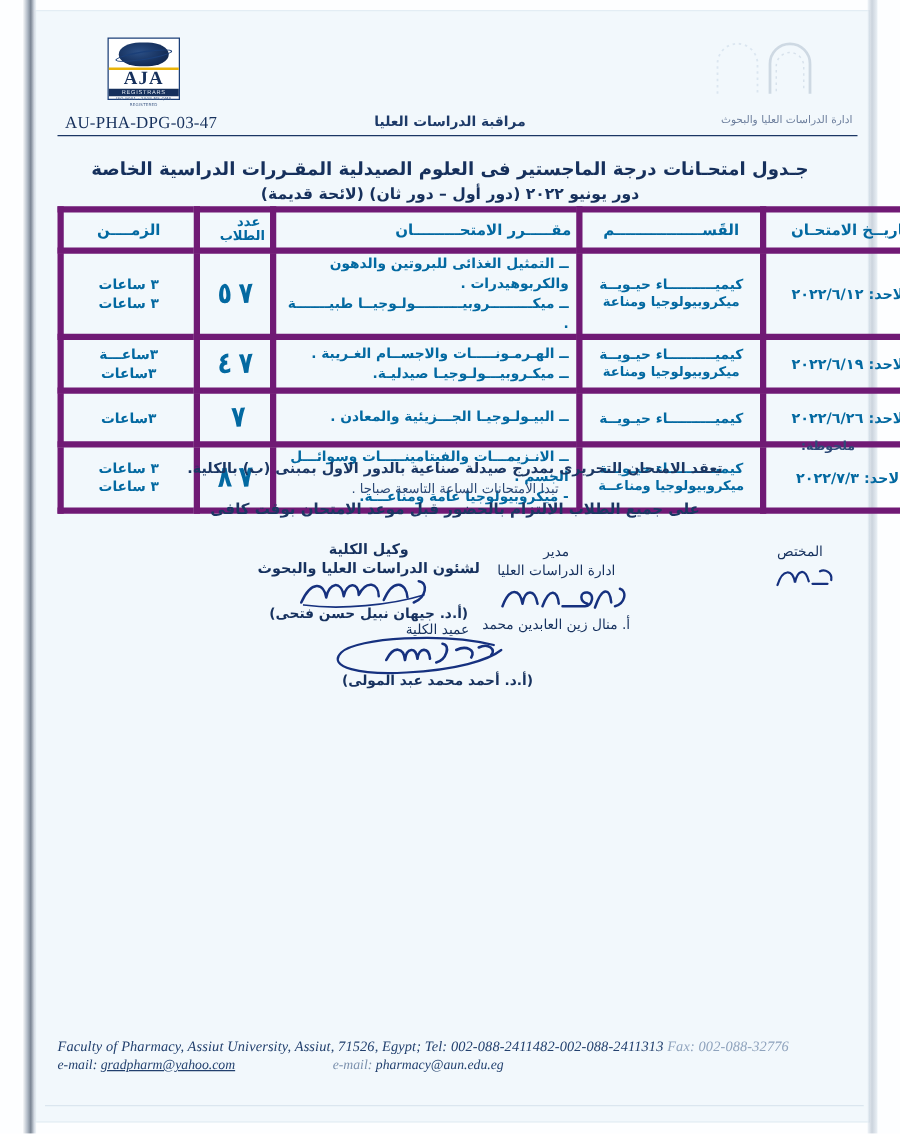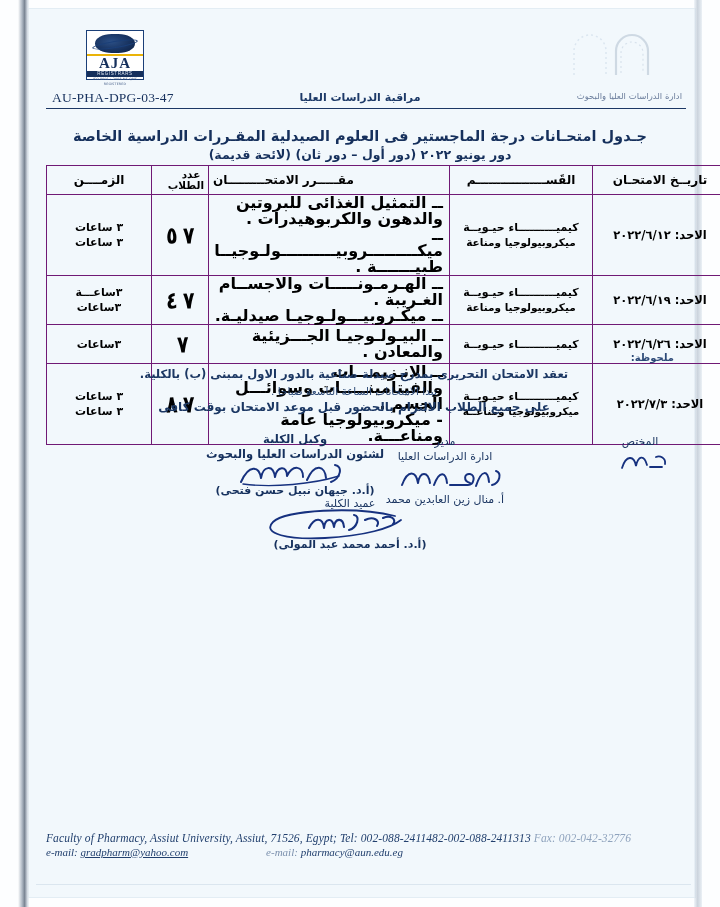--- a/index.html
+++ b/index.html
@@ -171,54 +171,54 @@
   .tbl {
     position: absolute;
     left: 46px;
     top: 165px;
     width: 640px;
     border-collapse: collapse;
     table-layout: fixed;
     direction: rtl;
   }
   .tbl th, .tbl td {
-    border: 1px solid #701a75;
+    border: 5px solid #701a75;
     padding: 0;
     vertical-align: middle;
-    color: #000000;
+    color: #0369a1;
   }
   .tbl th {
     font-size: 12px;
     font-weight: 700;
     height: 26px;
     padding: 1px 4px;
   }
   .th-sub { font-size: 10.5px; line-height: 11px; margin-left: 22px; }
   .c-date { width: 126px; text-align: center; }
   .c-dept { width: 134px; text-align: center; }
-  .c-course { width: 232px; text-align: left; }
+  .c-course { width: 232px; text-align: right; }
   .c-num { width: 48px; text-align: center; }
   .c-time { width: 96px; text-align: center; }
 
   .tbl td { height: 38px; }
   .date-cell {
     font-size: 11.5px;
     font-weight: 700;
     text-align: center;
     white-space: nowrap;
   }
   .dept-cell {
     font-size: 11px;
     font-weight: 700;
     line-height: 15px;
     text-align: center;
   }
   .dept-cell .l2 { font-size: 10.5px; }
   .course-cell {
-    font-size: 16px;
+    font-size: 11px;
     font-weight: 700;
     line-height: 16px;
     text-align: right;
     padding: 0 6px 0 4px !important;
   }
   .time-cell {
     font-size: 11px;
     font-weight: 700;
     line-height: 15px;
     text-align: center;
@@ -233,21 +233,21 @@
     letter-spacing: -1px;
   }
   .num-cell .hw {
     display: inline-block;
     transform: scaleY(1.25) rotate(-2deg);
   }
 
   
   .notes {
     position: absolute;
-    right: 46px;
+    right: 36px;
     top: 352px;
     width: 640px;
     text-align: center;
     color: #1b3763;
   }
   .notes .lbl {
     text-align: right;
     font-size: 10px;
     font-weight: 700;
     margin-bottom: 3px;
@@ -466,21 +466,21 @@
       <path d="M104 20 C110 8, 118 10, 119 20 C120 10, 128 9, 129 19 C130 10, 138 9, 139 19
                M144 22 C152 20, 156 8, 149 7 M160 12 C168 8, 176 12, 172 18
                M178 10 C186 6, 192 12, 188 16" fill="none" stroke="#16317f" stroke-width="2.1" stroke-linecap="round" stroke-linejoin="round"></path>
     </svg>
     <div class="name">(أ.د. أحمد محمد عبد المولى)</div>
   </div>
 
   <div class="footer">
     <div class="f1">
       <span>Faculty of Pharmacy, Assiut University, Assiut, 71526, Egypt; Tel: 002-088-2411482-002-088-2411313</span>
-      <span class="faded">Fax: 002-042-32776</span>
+      <span class="faded">Fax: 002-088-32776</span>
     </div>
     <div class="f2">
       <span>e-mail: </span><span class="mail1">gradpharm@yahoo.com</span><span class="mail2">e-mail: </span><span>pharmacy@aun.edu.eg</span>
     </div>
   </div>
   <div class="footer-rule"></div>
 
 </div>
 
 </body></html>

